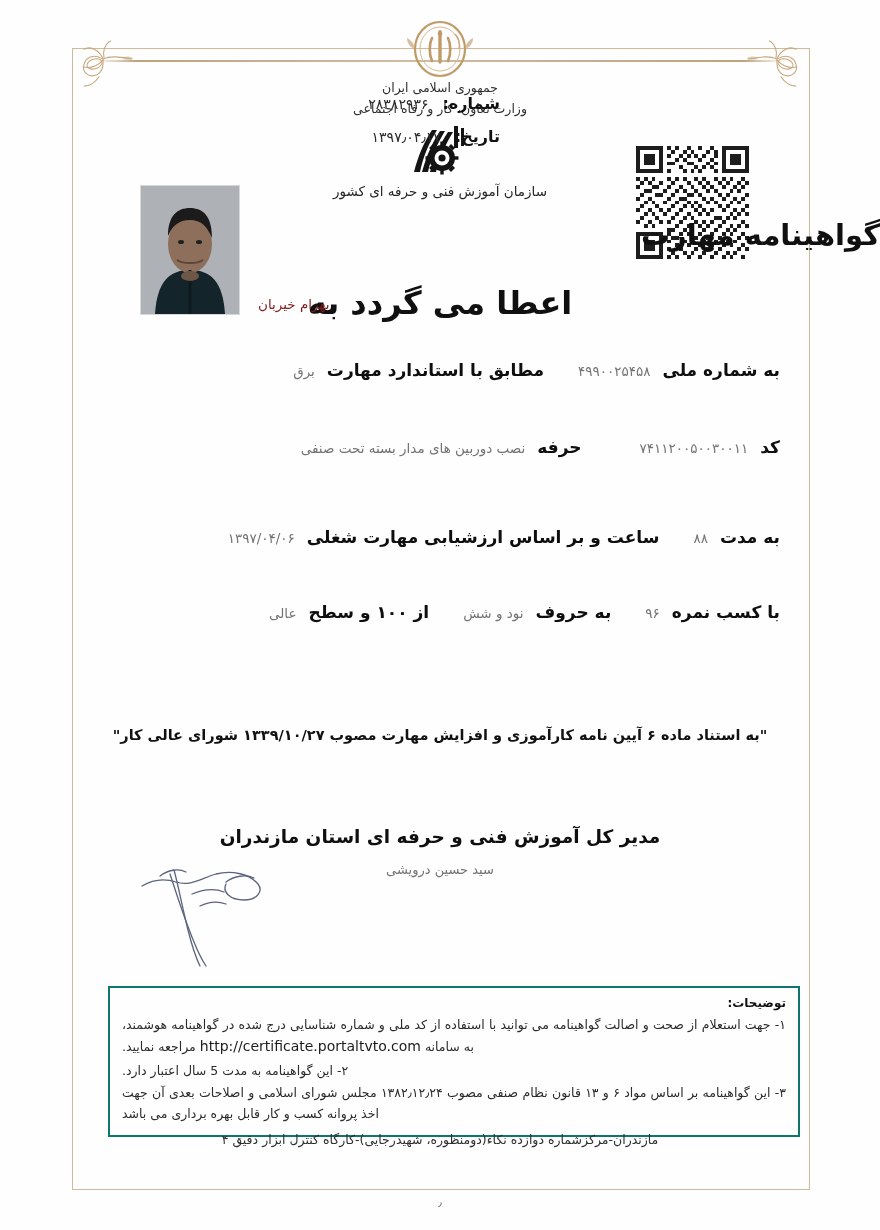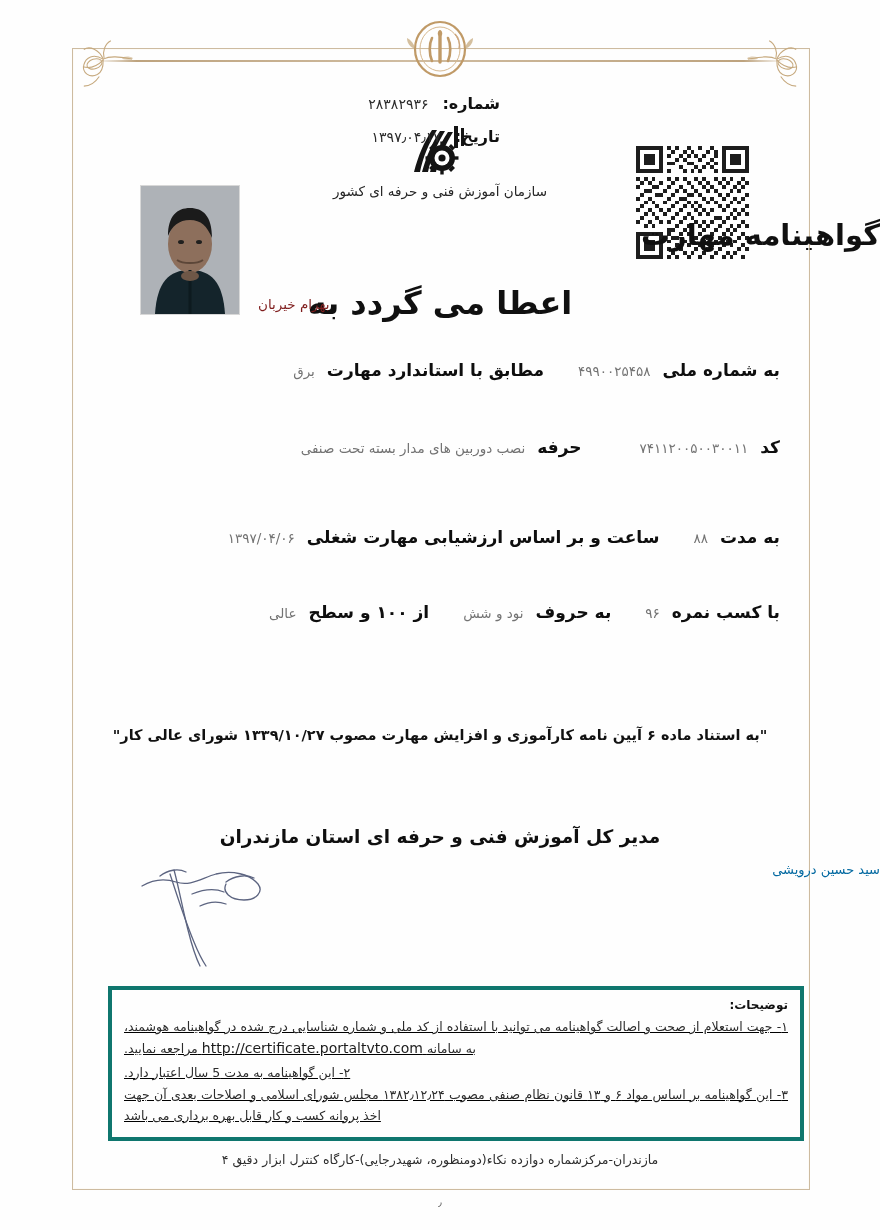--- a/index.html
+++ b/index.html
@@ -229,56 +229,55 @@
     text-align: center;
     font-size: 18.5px;
     font-weight: bold;
     color: #0f0f0f;
   }
   .signatory-name {
     position: absolute;
     left: 0;
     right: 0;
     top: 862px;
-    text-align: right;
+    text-align: center;
     font-size: 13px;
-    color: #0369a1;
+    color: #737373;
   }
   .signature {
     position: absolute;
     left: 130px;
     top: 862px;
     width: 210px;
     height: 110px;
     color: #5c6480;
   }
 
   
   .notes {
     position: absolute;
     left: 108px;
     top: 986px;
     width: 664px;
-    border: 4px solid #0f766e;
+    border: 2px solid #0f766e;
     padding: 8px 12px 10px 12px;
     direction: rtl;
   }
   .notes-title {
     font-size: 12px;
     font-weight: bold;
     color: #111;
     text-align: right;
     margin: 0 0 4px 0;
     letter-spacing: .3px;
   }
   .notes-list {
     margin: 0;
     padding: 0;
     list-style: none;
-    text-decoration: underline;
   }
   .notes-list li {
     font-size: 12.5px;
     color: #2b2b2b;
     line-height: 1.68;
     text-align: justify;
     text-align-last: left;
     margin-bottom: 1px;
   }
   .url {
@@ -290,21 +289,20 @@
 
   
   .footer-center {
     position: absolute;
     left: 0;
     right: 0;
     top: 1132px;
     text-align: center;
     font-size: 12.5px;
     color: #2e2e2e;
-    margin-top: 20px;
   }
   .footer-dot {
     position: absolute;
     left: 0;
     right: 0;
     top: 1196px;
     text-align: center;
     font-size: 11px;
     color: #555;
   }
@@ -354,20 +352,24 @@
       <path d="M31 20 C28 26 28 36 31 43" stroke="#c09a67" stroke-width="2.6" fill="none" stroke-linecap="round"></path>
       <path d="M47 20 C50 26 50 36 47 43" stroke="#c09a67" stroke-width="2.6" fill="none" stroke-linecap="round"></path>
       <path d="M39 12 C36 14 36 17 39 19 C42 17 42 14 39 12 Z" fill="#c09a67"></path>
       <path d="M24 16 C20 20 19 26 20 31" stroke="#cda madeup" stroke-width="1.4" fill="none"></path>
       <path d="M54 16 C58 20 59 26 58 31" stroke="#cda77f" stroke-width="1.4" fill="none"></path>
       <path d="M12 30 C8 28 6 24 6 20 C10 22 13 26 14 30 Z" fill="#c6a97e" opacity=".75"></path>
       <path d="M66 30 C70 28 72 24 72 20 C68 22 65 26 64 30 Z" fill="#c6a97e" opacity=".75"></path>
     </svg>
   </span>
 
+  <div class="gov-lines">
+    <div>جمهوری اسلامی ایران</div>
+    <div>وزارت تعاون، کار و رفاه اجتماعی</div>
+  </div>
 
   <span class="tvto-logo">
     <svg viewBox="0 0 64 58" width="64" height="58" aria-hidden="true">
       <g fill="#141414">
         <path d="M6 50 C10 34 16 20 24 8 L29 8 C21 21 15 35 12 50 Z"></path>
         <path d="M14 50 C18 35 24 21 32 9 L37 9 C29 22 23 36 20 50 Z"></path>
         <path d="M22 50 C26 36 32 22 40 10 L45 10 C37 23 31 37 28 50 Z"></path>
         <path d="M46 4 L50 4 L50 26 L46 26 Z"></path>
         <path d="M53 6 L56 6 L56 24 L53 24 Z"></path>
       </g>

